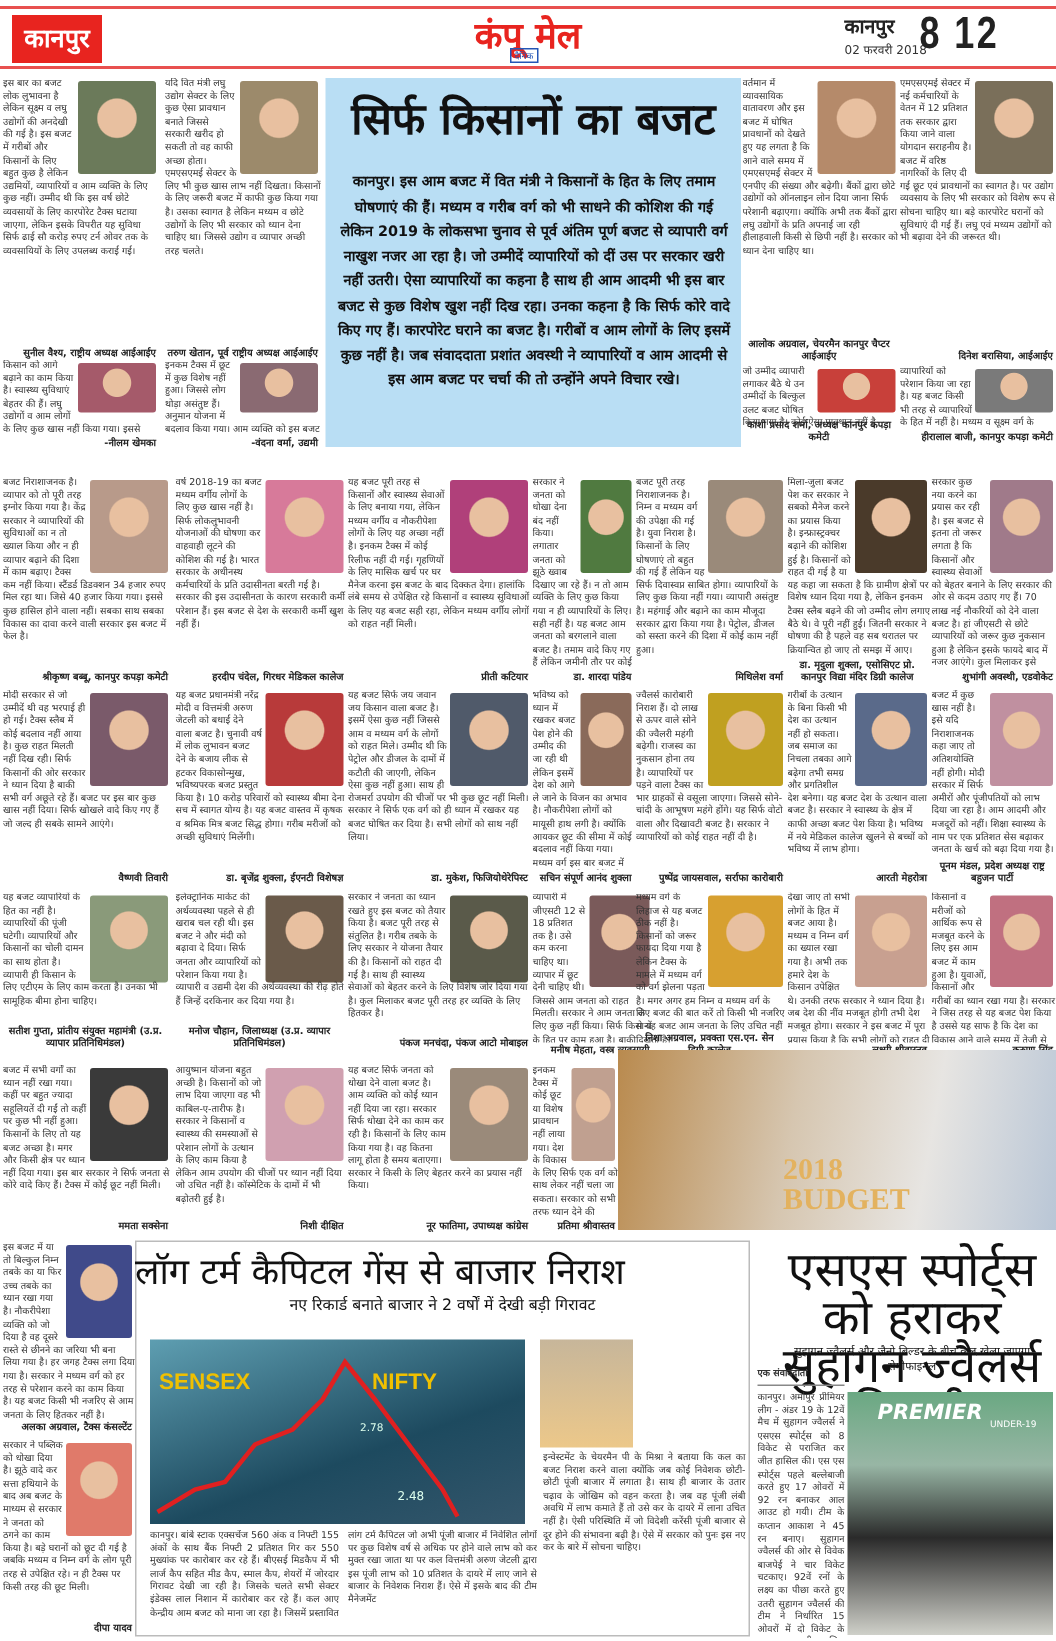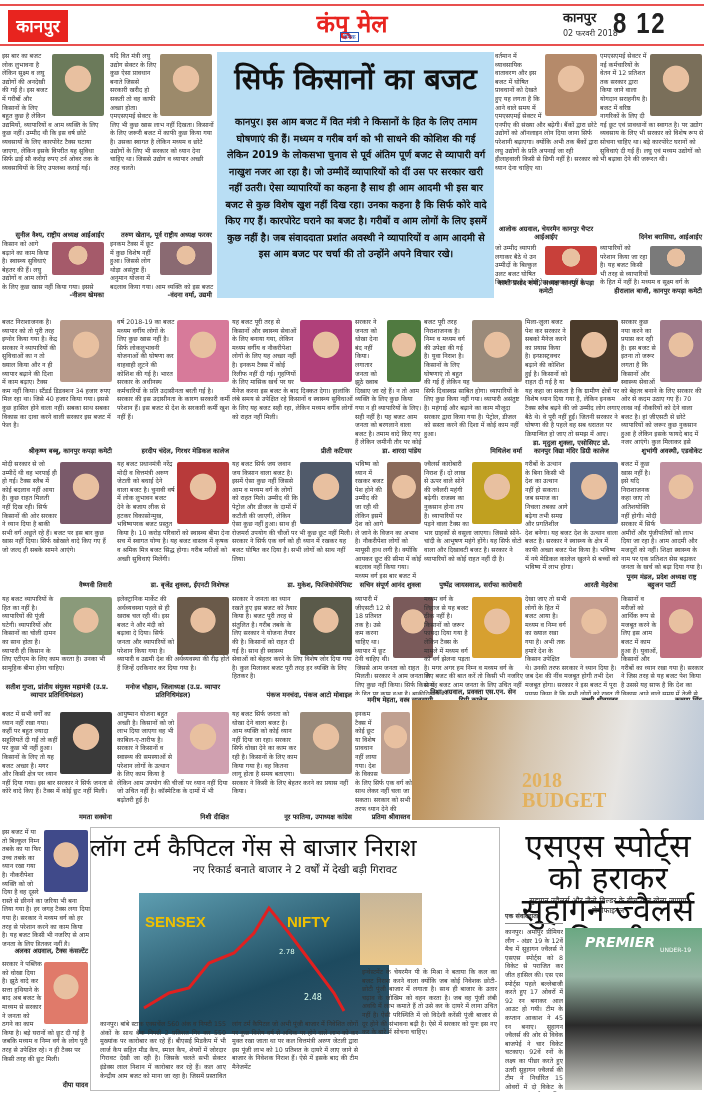--- a/index.html
+++ b/index.html
@@ -20,21 +20,21 @@
   .lead-body{left:225px;top:114px;width:262px;text-align:center;font-size:9.6px;font-weight:bold;line-height:16.5px;color:#111;}
   
   .op{position:absolute;font-size:6.3px;line-height:8.6px;color:#333;overflow:hidden;}
   .op .txt{position:absolute;left:0;top:0;right:0;}
   .op .photo{position:absolute;right:2px;top:2px;width:52px;height:60px;border-radius:2px;}
   .op .by{position:absolute;right:2px;bottom:0;font-weight:bold;font-size:6.5px;color:#222;text-align:center;}
   
   .box2{left:90px;top:827px;width:408px;height:262px;border:1px solid #bbb;}
   .h2a{left:90px;top:830px;width:410px;font-size:24px;color:#111;}
   .h2a-sub{left:90px;top:862px;width:410px;text-align:center;font-size:10.5px;color:#111;}
-  .sensex{left:100px;top:893px;width:250px;height:141px;background:linear-gradient(160deg,#5e9eb1,#1d4a5f 60%,#34566b);margin-left:39px;}
+  .sensex{left:100px;top:893px;width:250px;height:123px;background:linear-gradient(160deg,#5e9eb1,#1d4a5f 60%,#34566b);}
   .sensex .lbl{position:absolute;top:20px;font-weight:bold;font-size:15px;color:#f0c000;font-family:"Liberation Sans",sans-serif;}
   .person2{left:360px;top:893px;width:62px;height:72px;background:linear-gradient(#c7b69a,#ecc88a);}
   .h3a{left:512px;top:830px;width:192px;text-align:center;font-size:32px;line-height:32px;color:#111;}
   .h3a-sub{left:512px;top:895px;width:192px;text-align:center;font-size:7.5px;color:#111;}
   .cricket{left:565px;top:928px;width:137px;height:162px;background:linear-gradient(#6aa882,#98b6a5 30%,#2a2a2a 60%,#cfd0c9);}
   .budget-img{left:412px;top:700px;width:292px;height:120px;background:linear-gradient(100deg,#b98a4e 0%,#d6c6b0 40%,#e7e5e2 70%,#b9c6d6 100%);}
   .budget-img .b2018{position:absolute;left:110px;top:70px;font-size:20px;font-weight:bold;color:#e3b25f;line-height:20px;font-family:"Liberation Serif",serif;}
   .small-text{font-size:6.3px;line-height:8.6px;color:#333;}
 </style>
 </head>
@@ -55,21 +55,21 @@
 
 <div id="ops">
     <div class="op" style="left: 2px; top: 52px; width: 104px; height: 188px;">
       <div class="photo" style="width: 52px; height: 62px; background: radial-gradient(circle at 50% 40%, rgb(232, 192, 160) 0px, rgb(232, 192, 160) 28%, rgb(107, 122, 90) 30%);"></div>
       <div class="txt" style="bottom: 10px; overflow: hidden;"><div style="float: right; width: 56px; height: 64px;"></div><span>इस बार का बजट लोक लुभावना है लेकिन सूक्ष्म व लघु उद्योगों की अनदेखी की गई है। इस बजट में गरीबों और किसानों के लिए बहुत कुछ है लेकिन उद्यमियों, व्यापारियों व आम व्यक्ति के लिए कुछ नहीं। उम्मीद थी कि इस वर्ष छोटे व्यवसायों के लिए कारपोरेट टैक्स घटाया जाएगा, लेकिन इसके विपरीत यह सुविधा सिर्फ ढाई सौ करोड़ रुपए टर्न ओवर तक के व्यवसायियों के लिए उपलब्ध कराई गई।</span></div>
       <div class="by">सुनील वैश्य, राष्ट्रीय अध्यक्ष आईआईए</div>
     </div>
     <div class="op" style="left: 110px; top: 52px; width: 104px; height: 188px;">
       <div class="photo" style="width: 52px; height: 62px; background: radial-gradient(circle at 50% 40%, rgb(232, 192, 160) 0px, rgb(232, 192, 160) 28%, rgb(156, 138, 107) 30%);"></div>
       <div class="txt" style="bottom: 10px; overflow: hidden;"><div style="float: right; width: 56px; height: 64px;"></div><span>यदि वित मंत्री लघु उद्योग सेक्टर के लिए कुछ ऐसा प्रावधान बनाते जिससे सरकारी खरीद हो सकती तो वह काफी अच्छा होता। एमएसएमई सेक्टर के लिए भी कुछ खास लाभ नहीं दिखता। किसानों के लिए जरूरी बजट में काफी कुछ किया गया है। उसका स्वागत है लेकिन मध्यम व छोटे उद्योगों के लिए भी सरकार को ध्यान देना चाहिए था। जिससे उद्योग व व्यापार अच्छी तरह चलते।</span></div>
-      <div class="by">तरुण खेतान, पूर्व राष्ट्रीय अध्यक्ष फरवर</div>
+      <div class="by">तरुण खेतान, पूर्व राष्ट्रीय अध्यक्ष आईआईए</div>
     </div>
     <div class="op" style="left: 495px; top: 52px; width: 104px; height: 190px;">
       <div class="photo" style="width: 52px; height: 62px; background: radial-gradient(circle at 50% 40%, rgb(232, 192, 160) 0px, rgb(232, 192, 160) 28%, rgb(181, 138, 106) 30%);"></div>
       <div class="txt" style="bottom: 10px; overflow: hidden;"><div style="float: right; width: 56px; height: 64px;"></div><span>वर्तमान में व्यावसायिक वातावरण और इस बजट में घोषित प्रावधानों को देखते हुए यह लगता है कि आने वाले समय में एमएसएमई सेक्टर में एनपीए की संख्या और बढ़ेगी। बैंकों द्वारा छोटे उद्योगों को ऑनलाइन लोन दिया जाना सिर्फ परेशानी बढ़ाएगा। क्योंकि अभी तक बैंकों द्वारा लघु उद्योगों के प्रति अपनाई जा रही हीलाहवाली किसी से छिपी नहीं है। सरकार को ध्यान देना चाहिए था।</span></div>
       <div class="by">आलोक अग्रवाल, चेयरमैन कानपुर चैप्टर आईआईए</div>
     </div>
     <div class="op" style="left: 600px; top: 52px; width: 104px; height: 190px;">
       <div class="photo" style="width: 52px; height: 62px; background: radial-gradient(circle at 50% 40%, rgb(232, 192, 160) 0px, rgb(232, 192, 160) 28%, rgb(122, 111, 90) 30%);"></div>
       <div class="txt" style="bottom: 10px; overflow: hidden;"><div style="float: right; width: 56px; height: 64px;"></div><span>एमएसएमई सेक्टर में नई कर्मचारियों के वेतन में 12 प्रतिशत तक सरकार द्वारा किया जाने वाला योगदान सराहनीय है। बजट में वरिष्ठ नागरिकों के लिए दी गई छूट एवं प्रावधानों का स्वागत है। पर उद्योग व्यवसाय के लिए भी सरकार को विशेष रूप से सोचना चाहिए था। बड़े कारपोरेट घरानों को सुविधाएं दी गई हैं। लघु एवं मध्यम उद्योगों को भी बढ़ावा देने की जरूरत थी।</span></div>
       <div class="by">दिनेश बरासिया, आईआईए</div>

